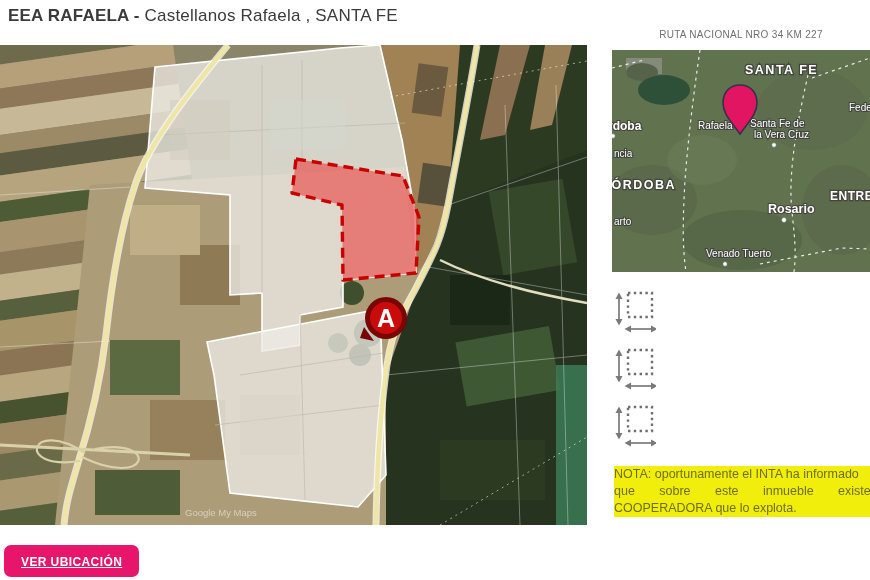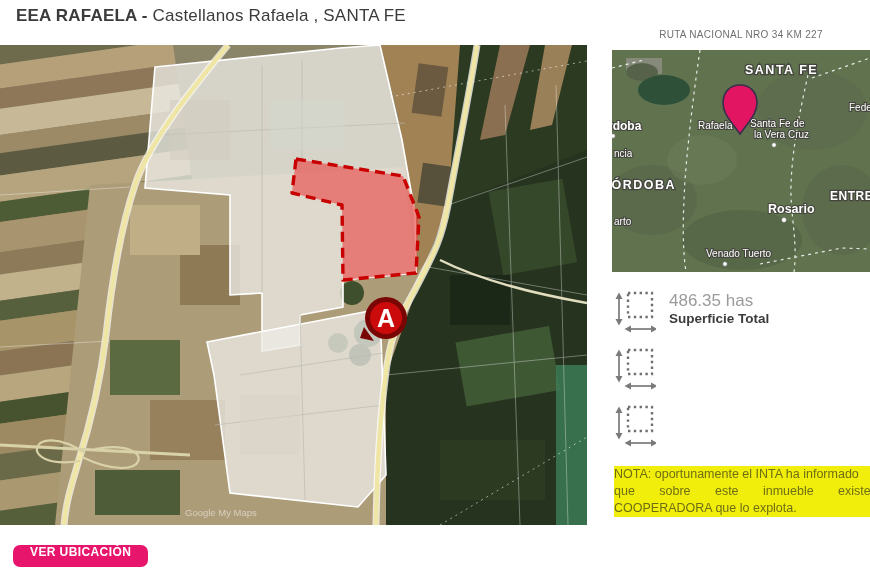--- a/index.html
+++ b/index.html
@@ -2,21 +2,21 @@
 <html><head>
 <meta charset="utf-8">
 <style>
   * { margin:0; padding:0; box-sizing:border-box; }
   html,body { width:870px; height:580px; }
   body {
     position:relative; overflow:hidden; background:#ffffff;
     font-family:"Liberation Sans", sans-serif;
   }
   
-  .page-title { position:absolute; left:8px; top:6px; font-size:17px; color:#3b3b3b; letter-spacing:.2px;margin-left:8px; }
+  .page-title { position:absolute; left:8px; top:6px; font-size:17px; color:#3b3b3b; letter-spacing:.2px; }
   .page-title .bold { font-weight:bold; }
   
   .main-map { position:absolute; left:0; top:45px; width:587px; height:480px; background:#7d7a5e; }
   .main-map svg { display:block; }
   
   .ruta-caption { position:absolute; left:612px; top:29px; width:258px; text-align:center;
     font-size:10px; color:#6f6f6f; letter-spacing:.3px; }
   .mini-map { position:absolute; left:612px; top:50px; width:258px; height:222px; background:#f97316; }
   
   .stats { position:absolute; left:614px; top:291px; width:256px; }
@@ -25,23 +25,23 @@
   .stat-text { width:130px; padding-top:1px; }
   .stat-value { font-size:17px; color:#9b9b9b; line-height:1.1; }
   .stat-label { font-size:13.5px; font-weight:bold; color:#3c3c3c; line-height:1.25; width:120px; }
   .stat-row.pink .stat-value, .stat-row.pink .stat-label { color:#b7195f; }
   
   .note { position:absolute; left:614px; top:466px; width:302px; }
   .note-line { display:block; background:#f2ee0b; color:#6e6e15; font-size:12.5px;
     line-height:17px; font-weight:500; white-space:nowrap; }
   .note-line.justify { white-space:normal; text-align:justify; text-align-last:justify; }
   
-  .ver-btn { position:absolute; left:13px; top:545px; display:inline-block; background:#e8156d;
-    color:#ffffff; font-size:12px; font-weight:bold; letter-spacing:.4px; 
-    padding:0 17px 8px 17px; border-radius:7px; cursor:pointer; }
+  .ver-btn { position:absolute; left:4px; top:545px; display:inline-block; background:#e8156d;
+    color:#ffffff; font-size:12px; font-weight:bold; letter-spacing:.4px; text-decoration:underline;
+    padding:10px 17px 8px 17px; border-radius:7px; cursor:pointer; }
   
   text.mm-prov { font-family:"Liberation Sans",sans-serif; font-weight:bold; fill:#ffffff;
     paint-order:stroke; stroke:#44463e; stroke-width:2.6px; }
   text.mm-city { font-family:"Liberation Sans",sans-serif; fill:#ffffff;
     paint-order:stroke; stroke:#44463e; stroke-width:2.2px; }
 </style>
 </head>
 <body>
 
 <div class="page-title">
@@ -210,24 +210,20 @@
   <div class="stat-row">
     <svg class="stat-icon" width="42" height="44" viewBox="0 0 42 44">
       <rect x="14" y="2" width="24" height="24" fill="none" stroke="#6f6f6f" stroke-width="2.4" stroke-dasharray="2.4 3.4"></rect>
       <line x1="5" y1="5" x2="5" y2="31" stroke="#7a7a7a" stroke-width="1.7"></line>
       <polygon points="1.5,8 5,1.5 8.5,8" fill="#7a7a7a"></polygon>
       <polygon points="1.5,28 5,34.5 8.5,28" fill="#7a7a7a"></polygon>
       <line x1="14" y1="38" x2="40" y2="38" stroke="#7a7a7a" stroke-width="1.7"></line>
       <polygon points="17,34.5 10.5,38 17,41.5" fill="#7a7a7a"></polygon>
       <polygon points="37,34.5 43.5,38 37,41.5" fill="#7a7a7a"></polygon>
     </svg>
-    <div class="stat-text">
-      <div class="stat-value">486.35 has</div>
-      <div class="stat-label">Superficie Total</div>
-    </div>
   </div>
 
   <div class="stat-row pink">
     <svg class="stat-icon" width="42" height="44" viewBox="0 0 42 44">
       <rect x="14" y="2" width="24" height="24" fill="none" stroke="#6f6f6f" stroke-width="2.4" stroke-dasharray="2.4 3.4"></rect>
       <line x1="5" y1="5" x2="5" y2="31" stroke="#7a7a7a" stroke-width="1.7"></line>
       <polygon points="1.5,8 5,1.5 8.5,8" fill="#7a7a7a"></polygon>
       <polygon points="1.5,28 5,34.5 8.5,28" fill="#7a7a7a"></polygon>
       <line x1="14" y1="38" x2="40" y2="38" stroke="#7a7a7a" stroke-width="1.7"></line>
       <polygon points="17,34.5 10.5,38 17,41.5" fill="#7a7a7a"></polygon>

